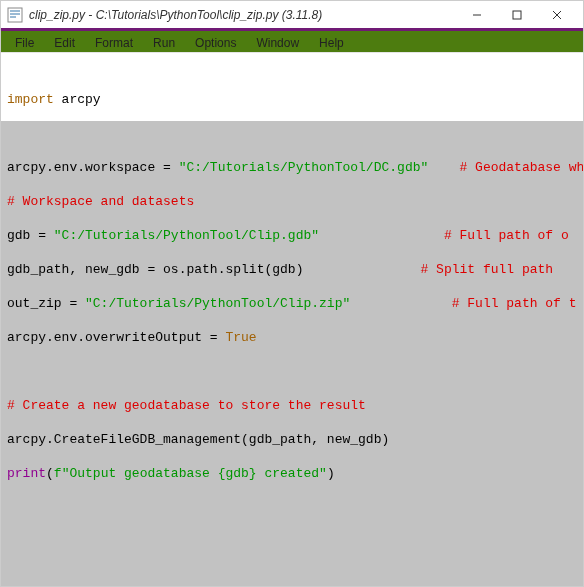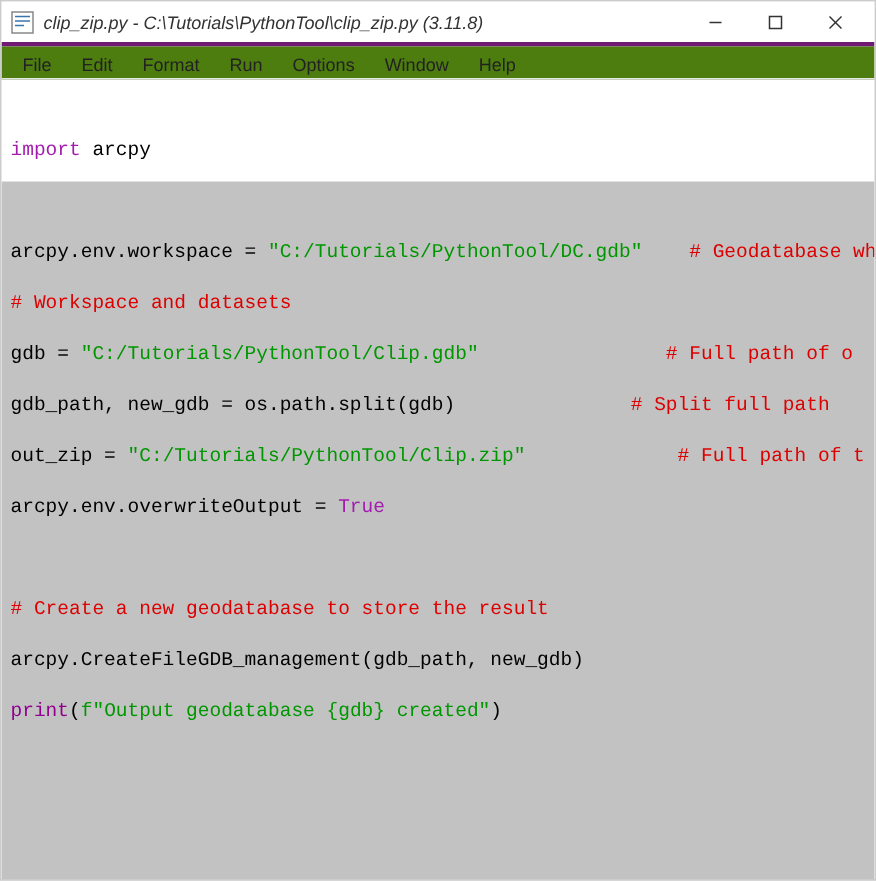--- a/index.html
+++ b/index.html
@@ -64,21 +64,21 @@
   }
   .editor {
     padding: 4px 6px;
     font-family: "Courier New", monospace;
     font-size: 13px;
     line-height: 17px;
     white-space: pre;
     overflow: hidden;
     position: relative;
   }
-  .kw    { color: #a21caf; }   
+  .kw    { color: #a16207; }   
   .builtin { color: #900090; } 
   .str   { color: #009600; }   
   .cmt   { color: #dd0000; }   
   .plain { color: #000; margin-top: 28px; }
   .selection-overlay {
     position: absolute;
     left: 0;
     right: 0;
     background: rgba(120,120,120,0.45);
     pointer-events: none;

